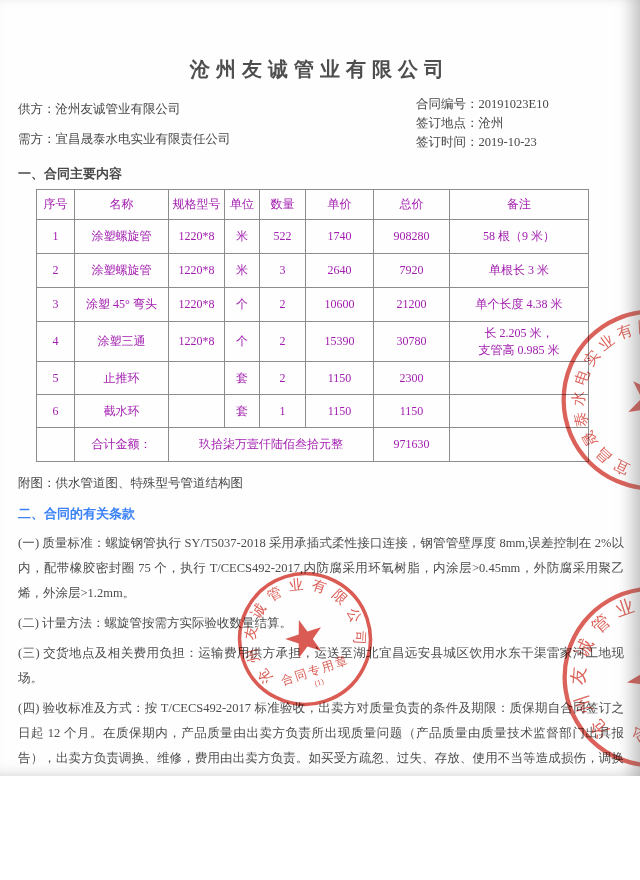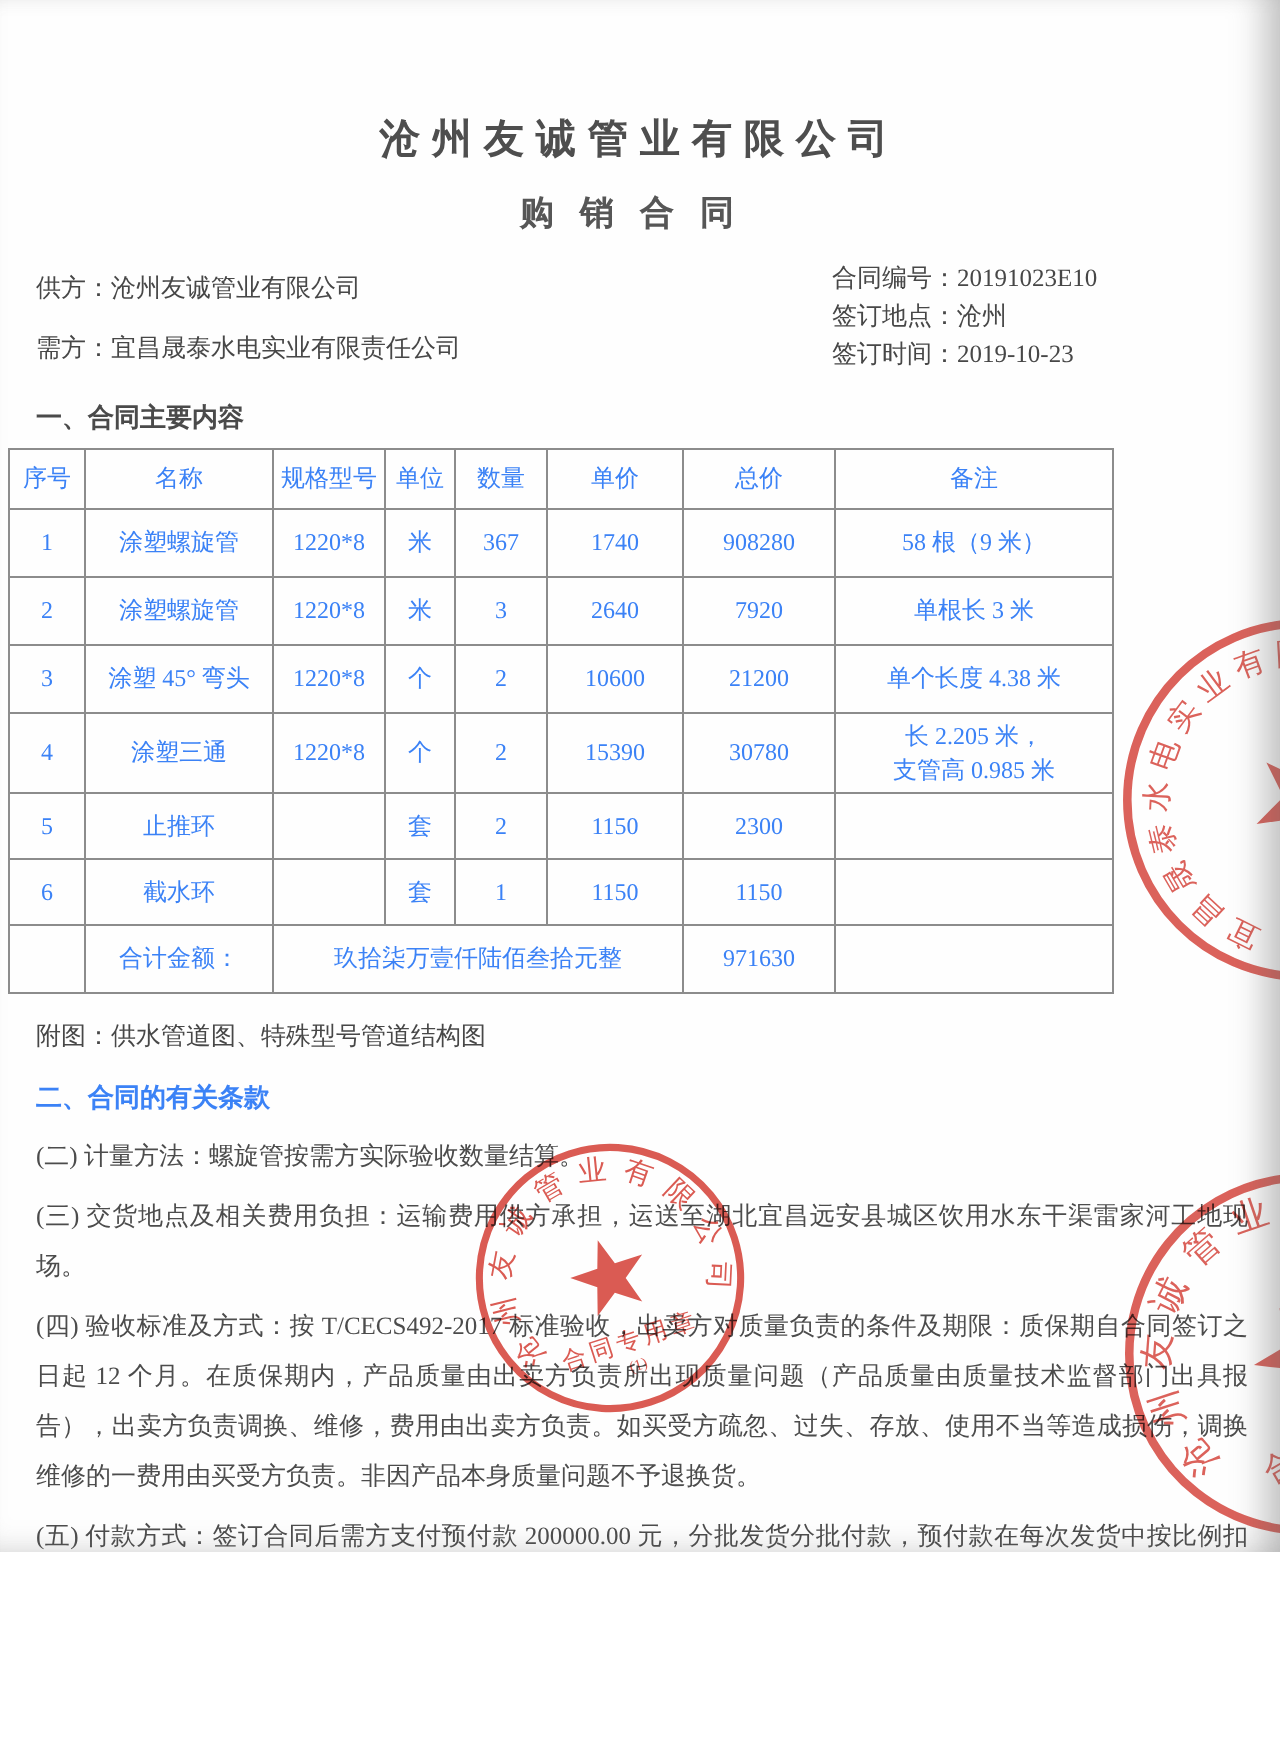--- a/index.html
+++ b/index.html
@@ -16,22 +16,22 @@
   .doc-title { margin-top:12px; text-align:center; font-size:17px; font-weight:600;
     letter-spacing:13px; color:#565656; }
 
   .meta { position:relative; margin:16px 18px 0 18px; height:62px; font-size:12.5px; }
   .meta-left p.line1 { position:absolute; left:0; top:2px; }
   .meta-left p.line2 { position:absolute; left:0; top:32px; }
   .meta-right { position:absolute; left:398px; top:-4px; line-height:19px; }
 
   .sec-heading { margin:4px 0 0 18px; font-size:13px; font-weight:600; color:#4a4a4a; }
 
-  table.items { border-collapse:collapse; table-layout:fixed; width:552px; margin:6px 0 0 4px;
-    font-size:12px; color:#3b82f6; }
+  table.items { border-collapse:collapse; table-layout:fixed; width:552px; margin:6px 0 0 36px;
+    font-size:12px; color:#a21caf; }
   table.items th, table.items td { border:1px solid #8c8c8c; text-align:center;
     vertical-align:middle; padding:2px 3px; font-weight:normal; white-space:pre-line; overflow:hidden; }
   tr.hd { height:30px; } tr.r1,tr.r2,tr.r3 { height:34px; } tr.r4 { height:40px; }
   tr.r5,tr.r6 { height:33px; } tr.total-row { height:34px; }
   td.note-cell { text-align:left; padding:7px 10px; font-size:12px; line-height:1.5; height:36px; }
 
   .attachment { margin:13px 0 0 18px; font-size:12.5px; }
   .sec2-heading { margin:13px 0 0 18px; font-size:13px; font-weight:600; color:#3b82f6; }
   .clauses { margin:8px 16px 0 18px; }
   .clauses p { font-size:12.5px; line-height:25px; margin-bottom:5px; text-align:justify;
@@ -42,21 +42,20 @@
   .stamp-buyer  { left:557px; top:305px; width:190px; height:190px; opacity:.84; transform:rotate(-45deg); }
   .stamp-edge   { left:558px; top:582px; width:190px; height:190px; opacity:.84; transform:rotate(-30deg); }
   .stamp text { font-family:"Liberation Serif","DejaVu Serif",serif; }
 </style>
 </head>
 <body>
 
 <div class="page">
 
   <div class="doc-company">沧州友诚管业有限公司</div>
-  <div class="doc-title">购销合同</div>
 
   <div class="meta">
     <div class="meta-left">
       <p class="line1"><span>供方：</span><span>沧州友诚管业有限公司</span></p>
       <p class="line2"><span>需方：</span><span>宜昌晟泰水电实业有限责任公司</span></p>
     </div>
     <div class="meta-right">
       <p><span>合同编号：</span><span>20191023E10</span></p>
       <p><span>签订地点：</span><span>沧州</span></p>
       <p><span>签订时间：</span><span>2019-10-23</span></p>
@@ -87,21 +86,21 @@
         <th>总价</th>
         <th>备注</th>
       </tr>
     </thead>
     <tbody>
       <tr class="r1">
         <td>1</td>
         <td>涂塑螺旋管</td>
         <td>1220*8</td>
         <td>米</td>
-        <td>367</td>
+        <td>522</td>
         <td>1740</td>
         <td>908280</td>
         <td>58 根（9 米）</td>
       </tr>
       <tr class="r2">
         <td>2</td>
         <td>涂塑螺旋管</td>
         <td>1220*8</td>
         <td>米</td>
         <td>3</td>
@@ -158,20 +157,21 @@
         <td></td>
       </tr>
     </tbody>
   </table>
 
   <p class="attachment">附图：供水管道图、特殊型号管道结构图</p>
 
   <div class="sec2-heading">二、合同的有关条款</div>
 
   <div class="clauses">
+    <p>(一) 质量标准：螺旋钢管执行 SY/T5037-2018 采用承插式柔性接口连接，钢管管壁厚度 8mm,误差控制在 2%以内，配带橡胶密封圈 75 个，执行 T/CECS492-2017,内防腐采用环氧树脂，内涂层&gt;0.45mm，外防腐采用聚乙烯，外涂层&gt;1.2mm。</p>
     <p>(二) 计量方法：螺旋管按需方实际验收数量结算。</p>
     <p>(三) 交货地点及相关费用负担：运输费用供方承担，运送至湖北宜昌远安县城区饮用水东干渠雷家河工地现场。</p>
     <p>(四) 验收标准及方式：按 T/CECS492-2017 标准验收，出卖方对质量负责的条件及期限：质保期自合同签订之日起 12 个月。在质保期内，产品质量由出卖方负责所出现质量问题（产品质量由质量技术监督部门出具报告），出卖方负责调换、维修，费用由出卖方负责。如买受方疏忽、过失、存放、使用不当等造成损伤，调换维修的一费用由买受方负责。非因产品本身质量问题不予退换货。</p>
     <p>(五) 付款方式：签订合同后需方支付预付款 200000.00 元，分批发货分批付款，预付款在每次发货中按比例扣回。</p>
 
   </div>
 
   <svg class="stamp stamp-buyer" viewBox="0 0 200 200">
     <defs>
         <path id="arc-b" d="M 41,141.3 A 72,72 0 1 1 159,141.3" fill="none"></path>

